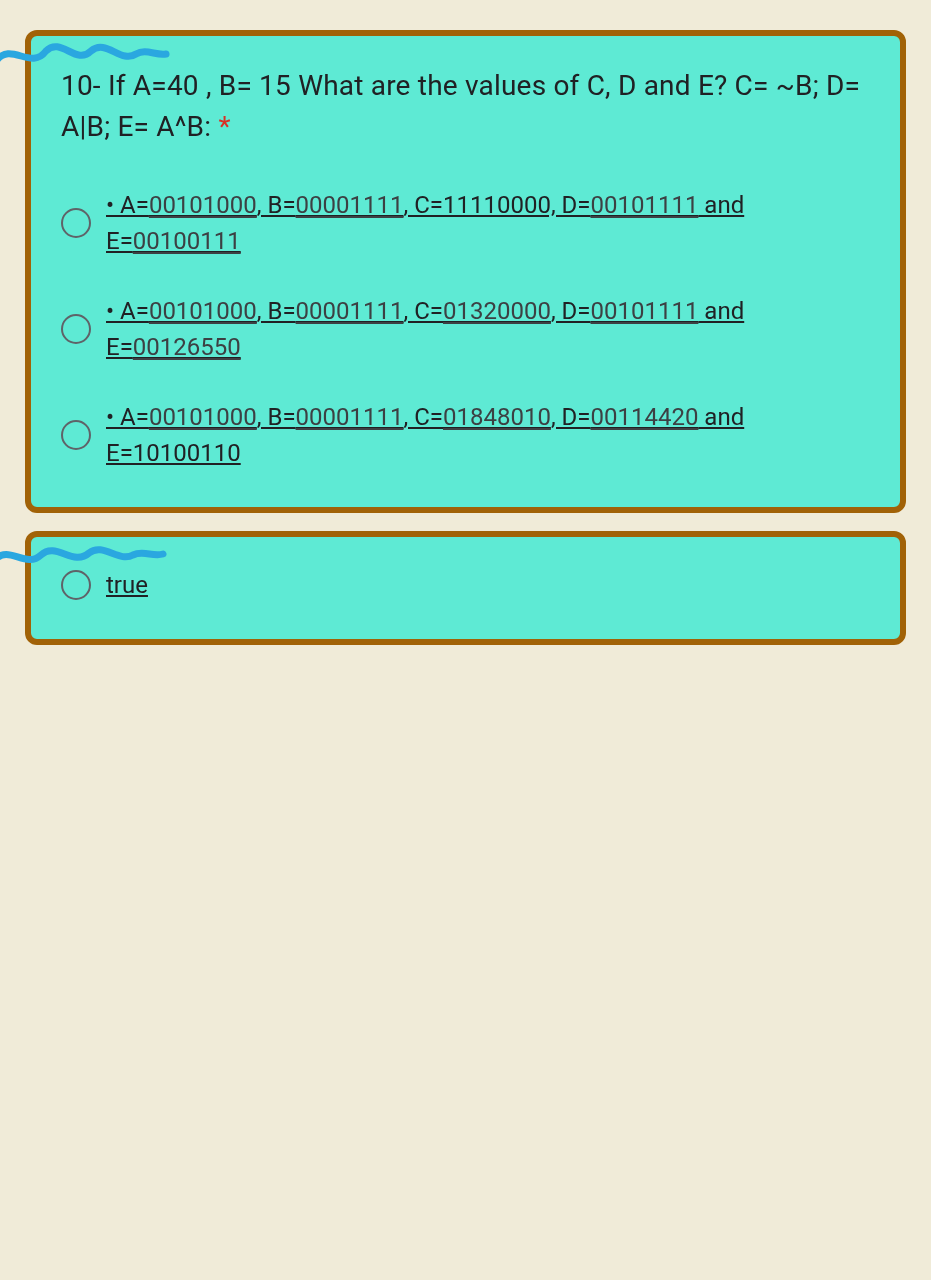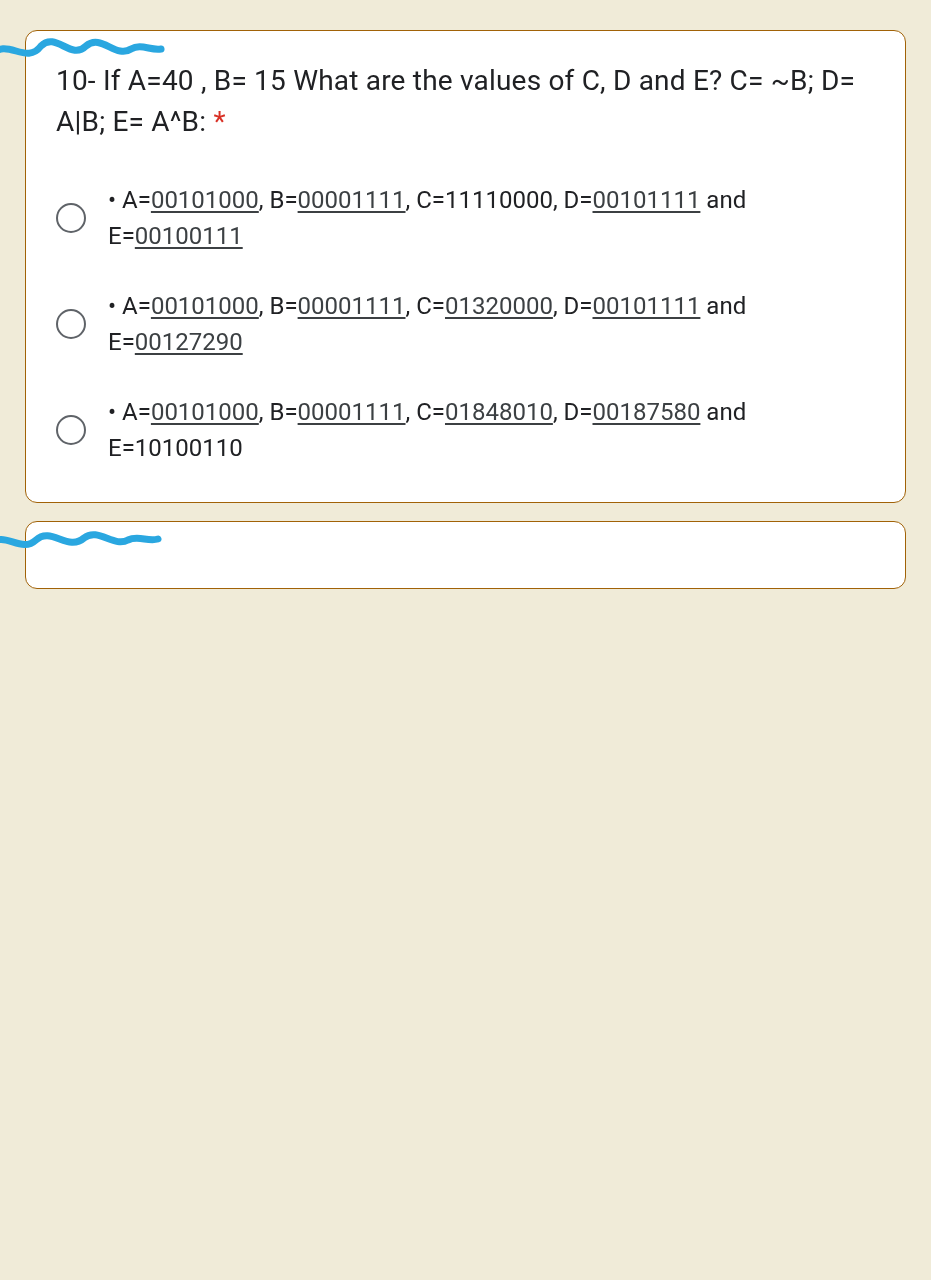--- a/index.html
+++ b/index.html
@@ -4,22 +4,22 @@
 <style>
   * { box-sizing: border-box; margin: 0; padding: 0; }
   body {
     background: #f0ebd8;
     font-family: Roboto, Arial, sans-serif;
     width: 931px;
     padding: 30px 25px;
     color: #202124;
   }
   .card {
-    background: #ffffff;
-    border: 1px solid #a16207;
+    background: #5eead4;
+    border: 6px solid #a16207;
     border-radius: 12px;
     padding: 30px 30px 36px 30px;
     margin-bottom: 18px;
     position: relative;
   }
   .scribble {
     position: absolute;
     left: -40px;
     top: -10px;
     width: 180px;
@@ -31,23 +31,24 @@
     line-height: 1.45;
     letter-spacing: 0.2px;
     font-weight: 400;
     color: #202124;
     margin-bottom: 40px;
   }
   .asterisk { color: #d93025; }
   .option-row {
     display: flex;
     align-items: center;
-    gap: 22px;
+    gap: 15px;
     margin-bottom: 34px;
     cursor: pointer;
+    text-decoration: underline;
   }
   .option-row:last-child { margin-bottom: 0; }
   .radio-icon {
     flex: 0 0 auto;
     width: 30px;
     height: 30px;
     border: 2.5px solid #5f6368;
     border-radius: 50%;
     display: inline-block;
   }
@@ -74,26 +75,30 @@
   <div class="question-text">
     <span>10- If A=40 , B= 15 What are the values of C, D and E? C= ~B; D= A|B; E= A^B: </span><span class="asterisk">*</span>
   </div>
 
   <div class="option-row">
     <span class="radio-icon"></span>
     <span class="option-text"><span>• A=</span><span class="u">00101000</span><span>, B=</span><span class="u">00001111</span><span>, C=11110000, D=</span><span class="u">00101111</span><span> and E=</span><span class="u">00100111</span></span>
   </div>
   <div class="option-row">
     <span class="radio-icon"></span>
-    <span class="option-text"><span>• A=</span><span class="u">00101000</span><span>, B=</span><span class="u">00001111</span><span>, C=</span><span class="u">01320000</span><span>, D=</span><span class="u">00101111</span><span> and E=</span><span class="u">00127290</span></span>
+    <span class="option-text"><span>• A=</span><span class="u">00101000</span><span>, B=</span><span class="u">00001111</span><span>, C=</span><span class="u">01320000</span><span>, D=</span><span class="u">00101111</span><span> and E=</span><span class="u">00126550</span></span>
   </div>
   <div class="option-row">
     <span class="radio-icon"></span>
-    <span class="option-text"><span>• A=</span><span class="u">00101000</span><span>, B=</span><span class="u">00001111</span><span>, C=</span><span class="u">01848010</span><span>, D=</span><span class="u">00187580</span><span> and E=10100110</span></span>
+    <span class="option-text"><span>• A=</span><span class="u">00101000</span><span>, B=</span><span class="u">00001111</span><span>, C=</span><span class="u">01848010</span><span>, D=</span><span class="u">00114420</span><span> and E=10100110</span></span>
   </div>
 </div>
 
 <div class="card">
   <svg class="scribble" viewBox="0 0 180 50">
     <path d="M5 32 C 18 18, 35 42, 50 28 C 65 14, 82 40, 98 26 C 112 15, 128 36, 142 28 C 152 23, 162 30, 172 27" stroke="#2aa7e0" stroke-width="7" fill="none" stroke-linecap="round"></path>
   </svg>
 
+  <div class="option-row">
+    <span class="radio-icon"></span>
+    <span class="option-text simple">true</span>
+  </div>
 </div>
 
 </body></html>

